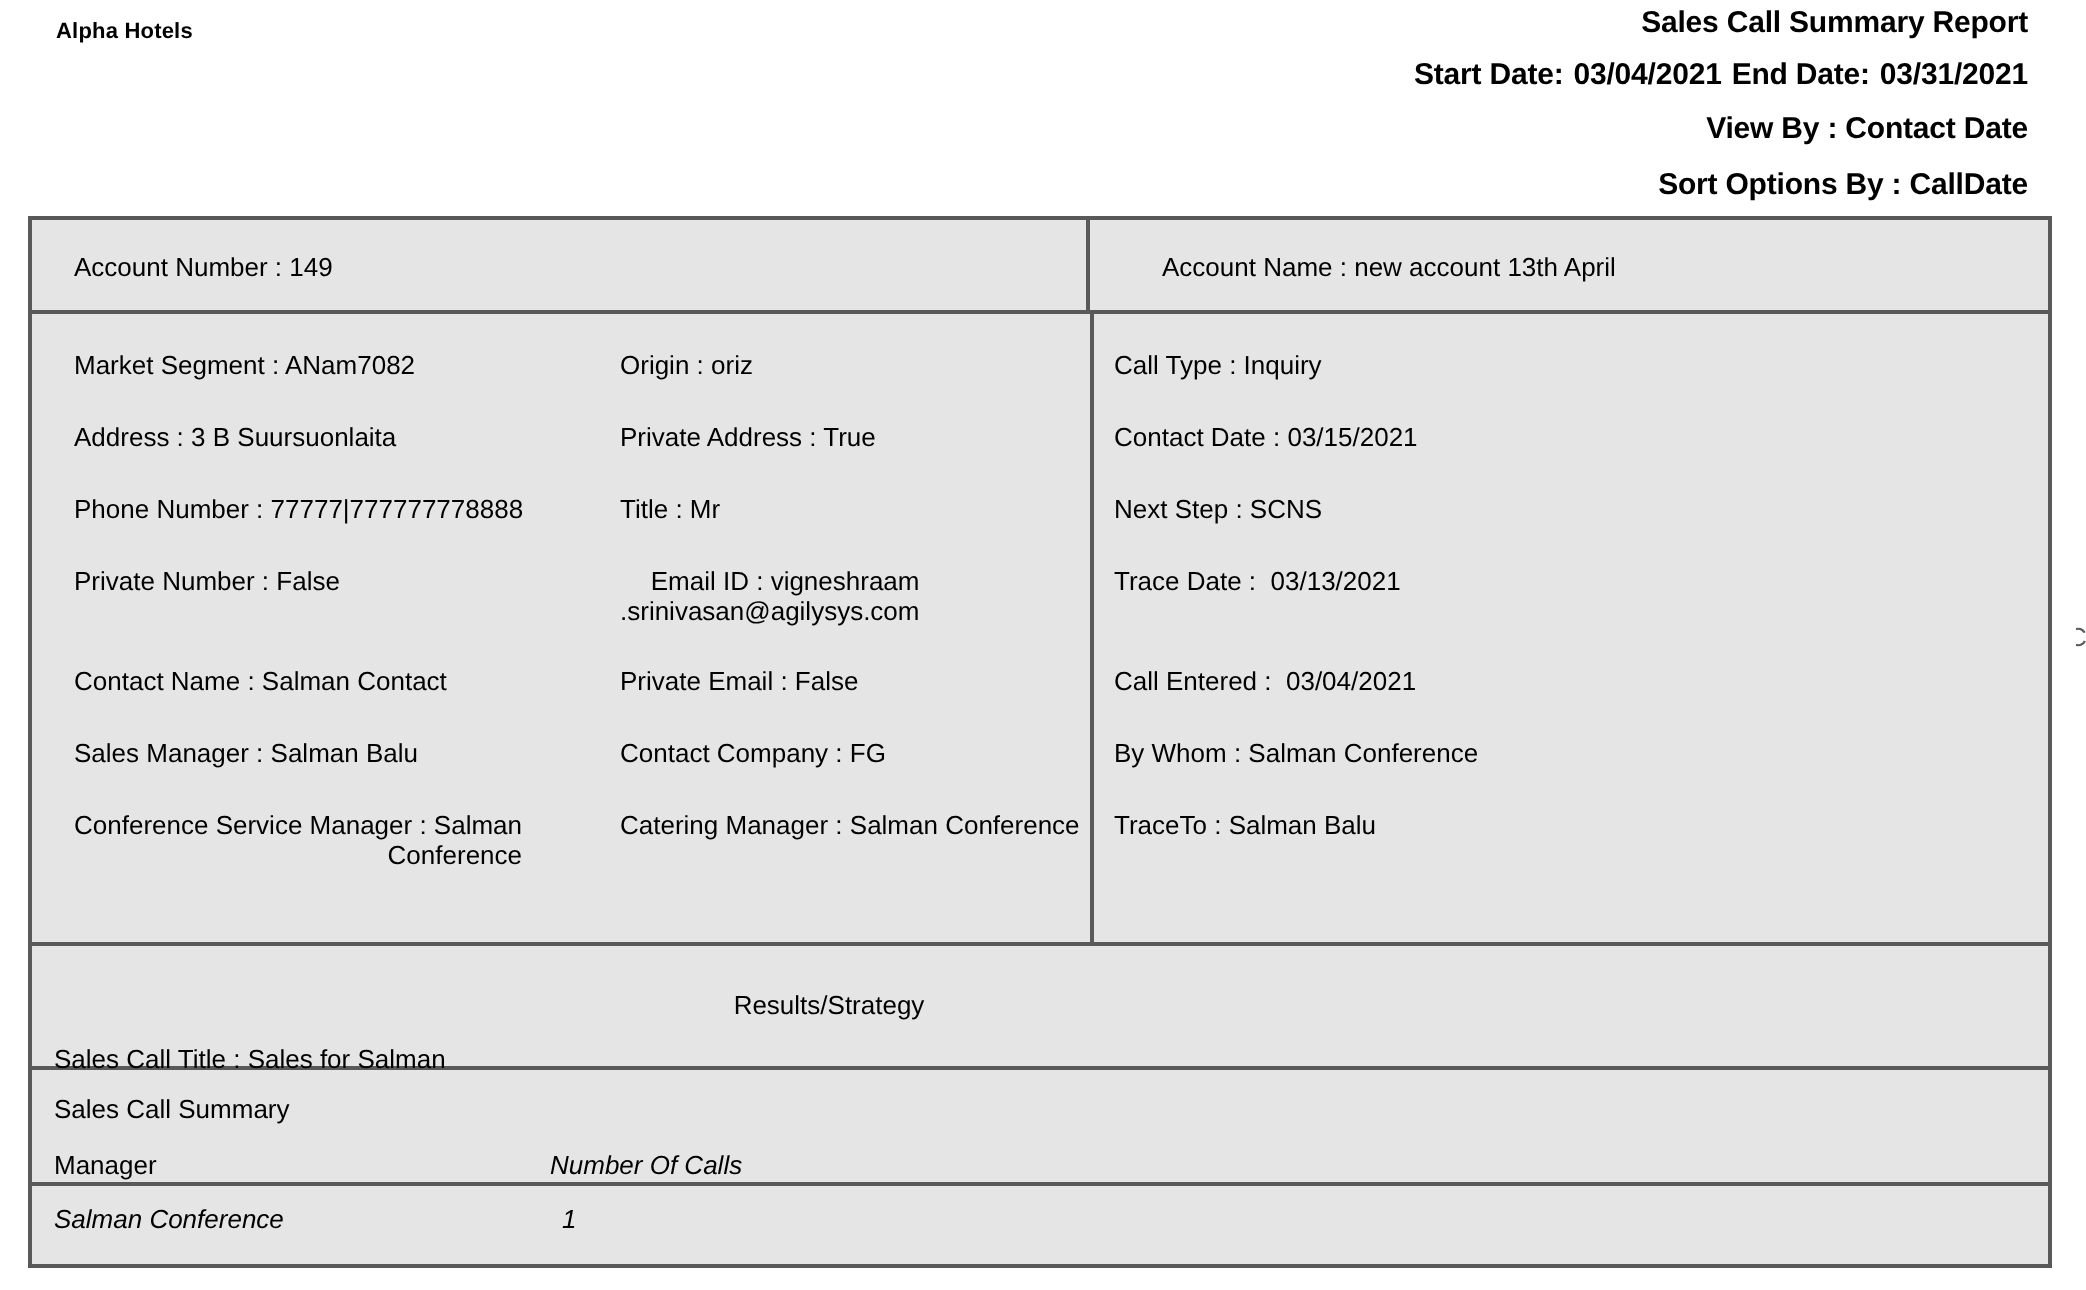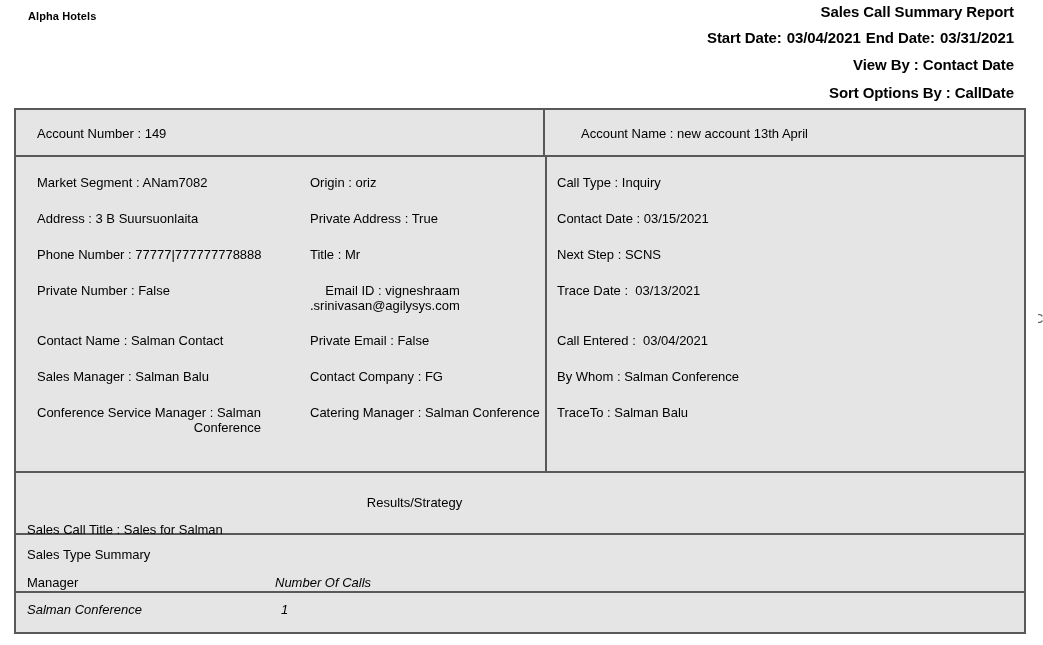--- a/index.html
+++ b/index.html
@@ -286,21 +286,21 @@
         <div class="detail-item slot-7">TraceTo : Salman Balu</div>
       </div>
     </div>
 
     <div id="results-row">
       <div id="results-strategy-label">Results/Strategy</div>
       <div id="sales-call-title">Sales Call Title : Sales for Salman</div>
     </div>
 
     <div id="summary-head-row">
-      <div id="summary-heading">Sales Type Summary</div>
+      <div id="summary-heading">Sales Call Summary</div>
       <div id="summary-col-manager">Manager</div>
       <div id="summary-col-calls">Number Of Calls</div>
     </div>
 
     <div id="summary-body">
       <div class="summary-row">
         <div class="summary-cell-manager">Salman Conference</div>
         <div class="summary-cell-calls">1</div>
       </div>
     </div>

